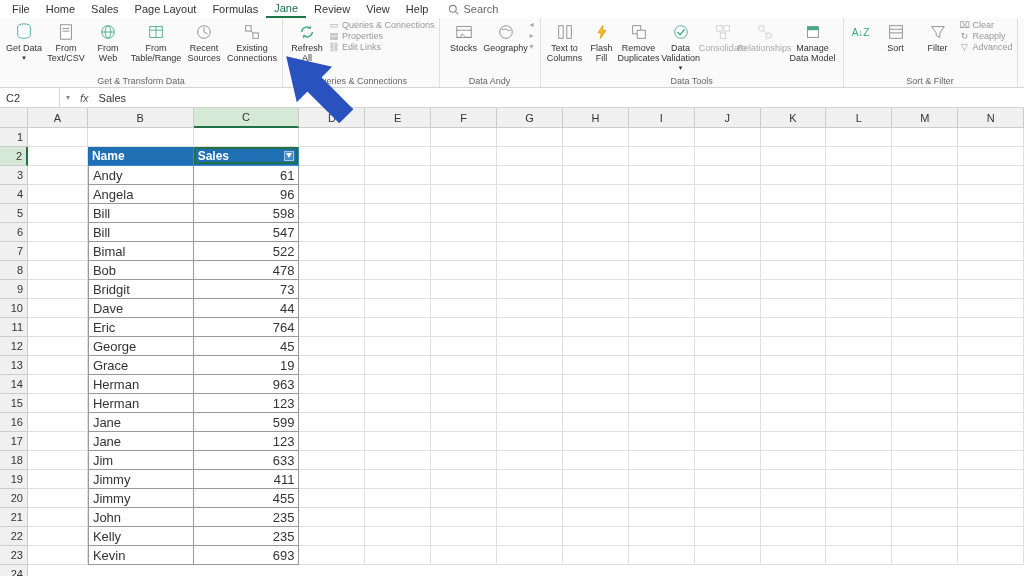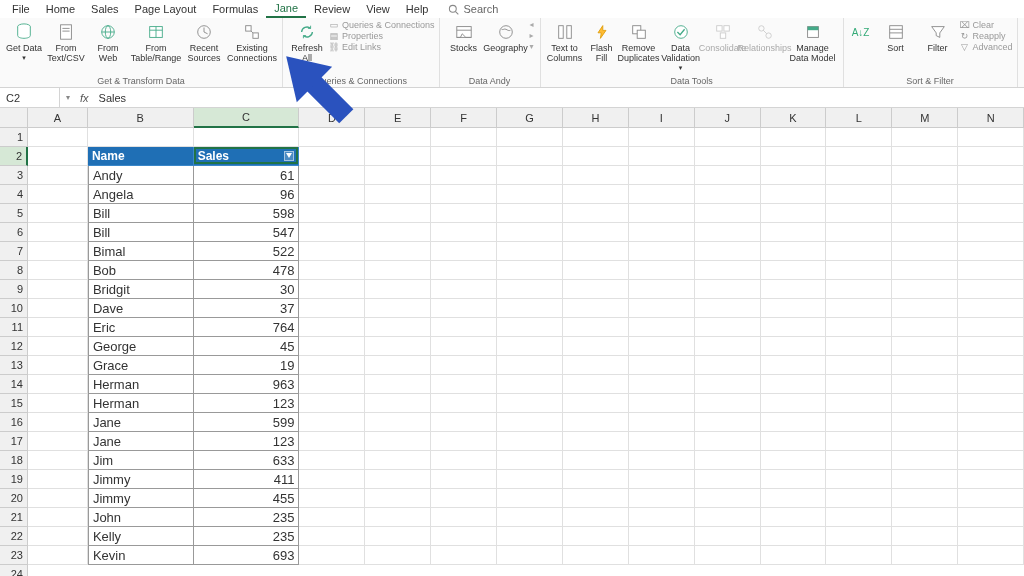--- a/index.html
+++ b/index.html
@@ -519,37 +519,37 @@
           <div class="cell" style="width: 66px;"></div>
           <div class="cell" style="width: 66px;"></div>
           <div class="cell" style="width: 66px;"></div>
           <div class="cell" style="width: 66px;"></div>
           <div class="cell" style="width: 66px;"></div>
           <div class="cell" style="width: 66px;"></div>
         </div>
         <div class="row">
           <div class="cell" style="width: 60px;"></div>
           <div class="cell datacell-b" style="width: 106px; font-weight: normal; font-size: 13px;">Bridgit</div>
-          <div class="cell datacell-c" style="width: 106px; font-size: 13px;">30</div>
+          <div class="cell datacell-c" style="width: 106px; font-size: 13px;">73</div>
           <div class="cell" style="width: 66px;"></div>
           <div class="cell" style="width: 66px;"></div>
           <div class="cell" style="width: 66px;"></div>
           <div class="cell" style="width: 66px;"></div>
           <div class="cell" style="width: 66px;"></div>
           <div class="cell" style="width: 66px;"></div>
           <div class="cell" style="width: 66px;"></div>
           <div class="cell" style="width: 66px;"></div>
           <div class="cell" style="width: 66px;"></div>
           <div class="cell" style="width: 66px;"></div>
           <div class="cell" style="width: 66px;"></div>
         </div>
         <div class="row">
           <div class="cell" style="width: 60px;"></div>
           <div class="cell datacell-b" style="width: 106px; font-weight: normal; font-size: 13px;">Dave</div>
-          <div class="cell datacell-c" style="width: 106px; font-size: 13px;">37</div>
+          <div class="cell datacell-c" style="width: 106px; font-size: 13px;">44</div>
           <div class="cell" style="width: 66px;"></div>
           <div class="cell" style="width: 66px;"></div>
           <div class="cell" style="width: 66px;"></div>
           <div class="cell" style="width: 66px;"></div>
           <div class="cell" style="width: 66px;"></div>
           <div class="cell" style="width: 66px;"></div>
           <div class="cell" style="width: 66px;"></div>
           <div class="cell" style="width: 66px;"></div>
           <div class="cell" style="width: 66px;"></div>
           <div class="cell" style="width: 66px;"></div>

